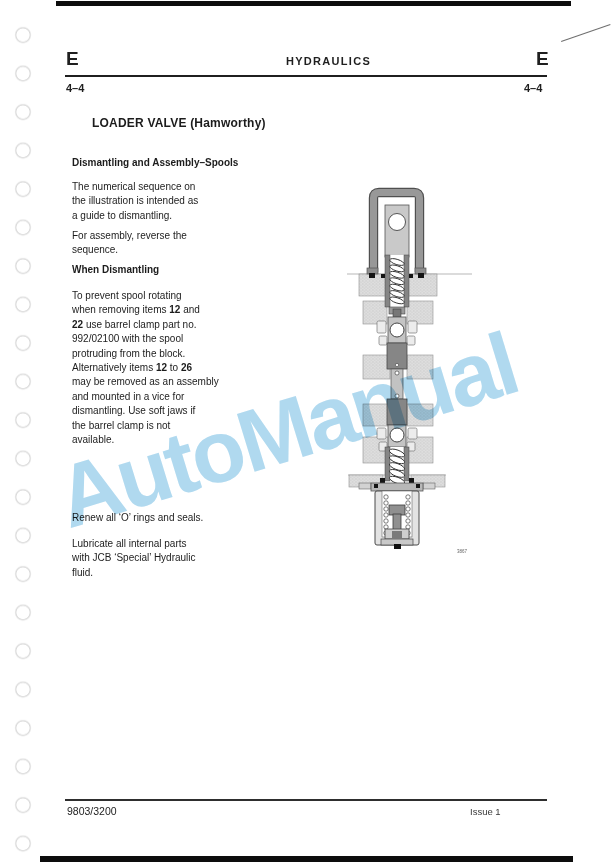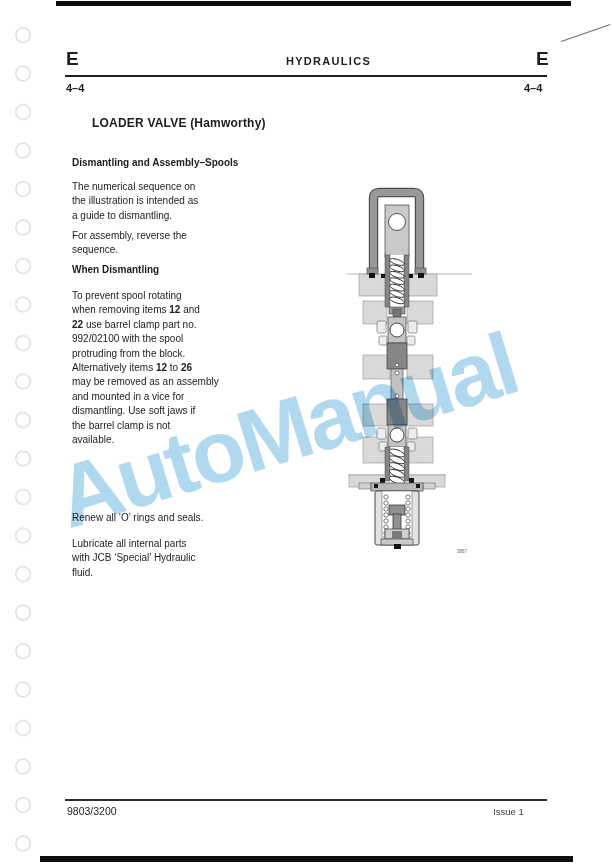--- a/index.html
+++ b/index.html
@@ -32,21 +32,21 @@
   .rule.bottom{left:65px; top:799px; width:482px; height:1.6px; background:#2e2e2e;}
   .pageno{position:absolute; top:82px; font-size:11px; font-weight:bold;}
   .pageno.left{left:66px;} .pageno.right{left:524px;}
   
   .t{position:absolute; left:72px; width:220px; font-size:10px; line-height:14.4px;
      white-space:pre-line; color:#1c1c1c;}
   .bold{font-weight:bold;}
   .title{font-size:12px; letter-spacing:.2px;margin-left:20px;}
   
   .foot-left{position:absolute; left:67px; top:805px; font-size:10.5px; color:#222;}
-  .foot-right{position:absolute; left:470px; top:806px; width:77px; text-align:center;
+  .foot-right{position:absolute; left:470px; top:806px; width:77px; text-align:left;
     font-size:9.5px; color:#383838;}
   
   .figure{position:absolute; left:345px; top:175px; width:130px; height:390px;}
   
   .watermark{
     position:absolute; left:60px; top:449px; font-size:88px; font-weight:bold;
     letter-spacing:-3px; transform:rotate(-17deg); transform-origin:0 50%;
     mix-blend-mode:multiply; opacity:.92; z-index:5; pointer-events:none;
     font-family:"Liberation Sans", sans-serif; white-space:nowrap;
   }

